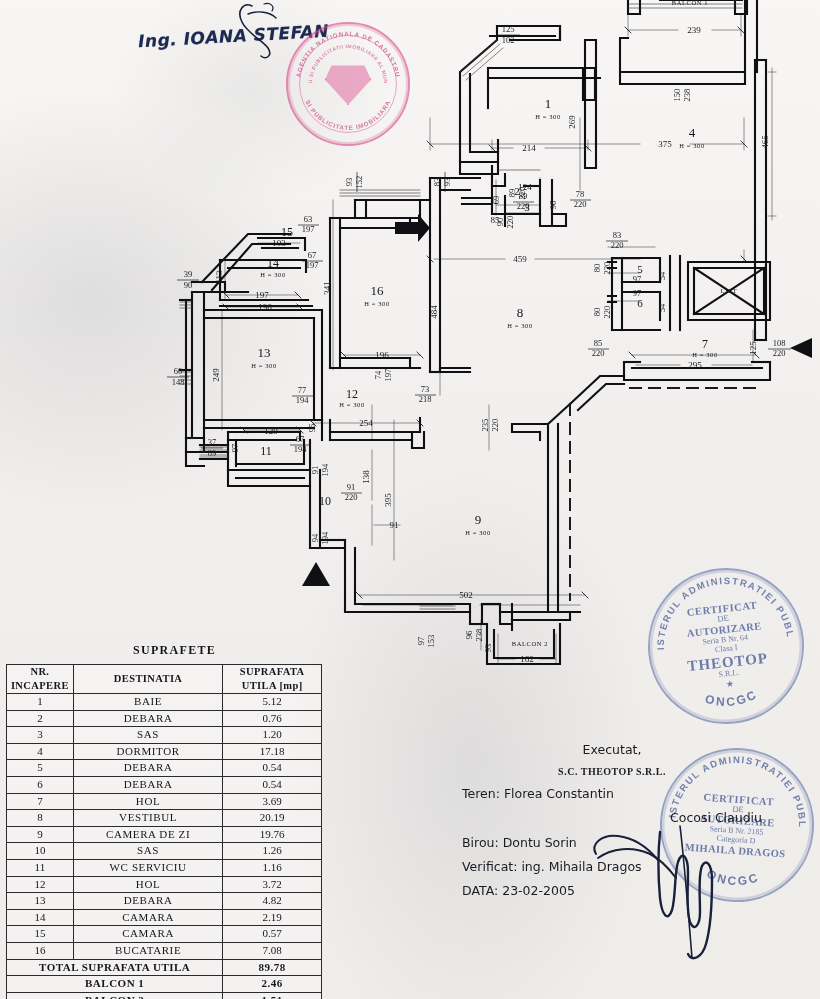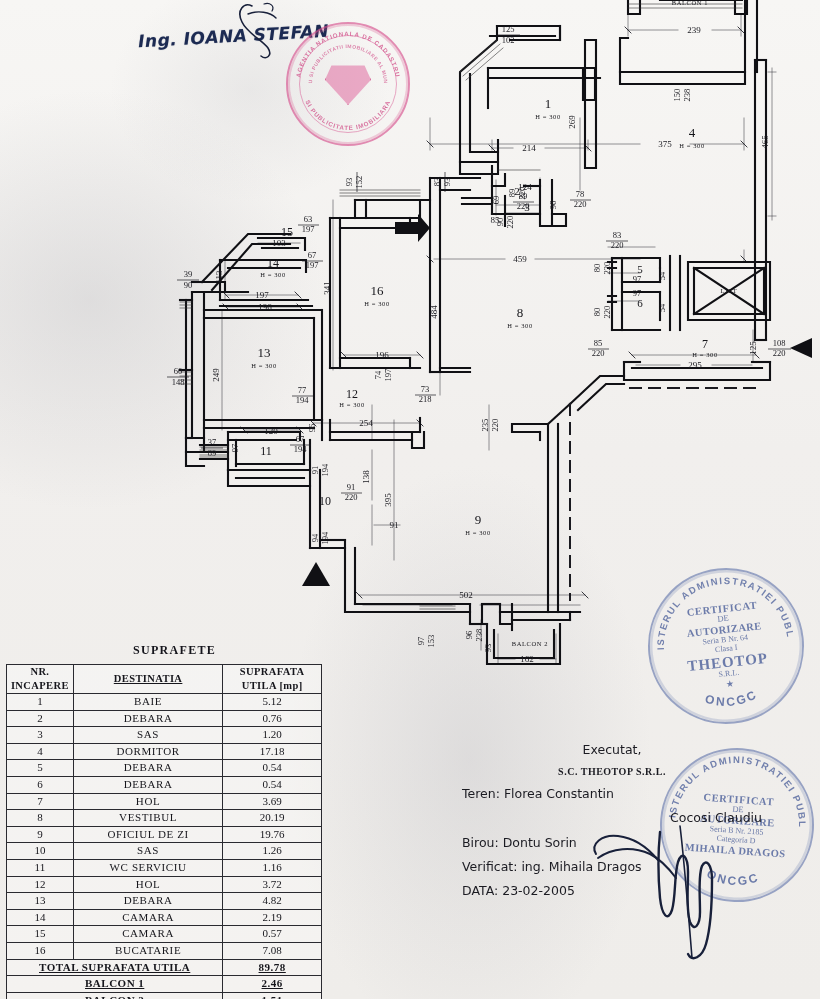--- a/index.html
+++ b/index.html
@@ -106,24 +106,24 @@
   }
   #tbl td,#tbl th{
     border:1px solid #2a2a30;
     font-family:"Liberation Serif",serif;
     font-size:11px;color:#16161c;
     padding:0;height:15.6px;line-height:15.6px;
     text-align:center;
   }
   #tbl th{font-weight:700;font-size:10.5px;letter-spacing:.4px;height:15px;line-height:14px;}
   .c-nr{width:62px;margin-top:13px;}
-  .c-dest{width:140px;text-decoration:underline;}
+  .c-dest{width:140px;}
   .c-sup{width:92px;}
   .rowname{letter-spacing:.6px;}
-  .totrow td{font-weight:700;letter-spacing:.5px;text-decoration:underline;}
+  .totrow td{font-weight:700;letter-spacing:.5px;}
 </style>
 </head>
 <body>
 
 <div id="sheet"></div>
 
 <svg id="plan" viewBox="0 0 820 999">
   <g fill="none" stroke="#15151a" stroke-linejoin="miter" stroke-linecap="square">
 
     <g stroke="#3a3a42" stroke-width="0.55">
@@ -732,21 +732,21 @@
         <td class="rowname">HOL</td>
         <td>3.69</td>
       </tr>
       <tr>
         <td>8</td>
         <td class="rowname">VESTIBUL</td>
         <td>20.19</td>
       </tr>
       <tr>
         <td>9</td>
-        <td class="rowname">OFICIUL DE ZI</td>
+        <td class="rowname">CAMERA DE ZI</td>
         <td>19.76</td>
       </tr>
       <tr>
         <td>10</td>
         <td class="rowname">SAS</td>
         <td>1.26</td>
       </tr>
       <tr>
         <td>11</td>
         <td class="rowname">WC SERVICIU</td>

